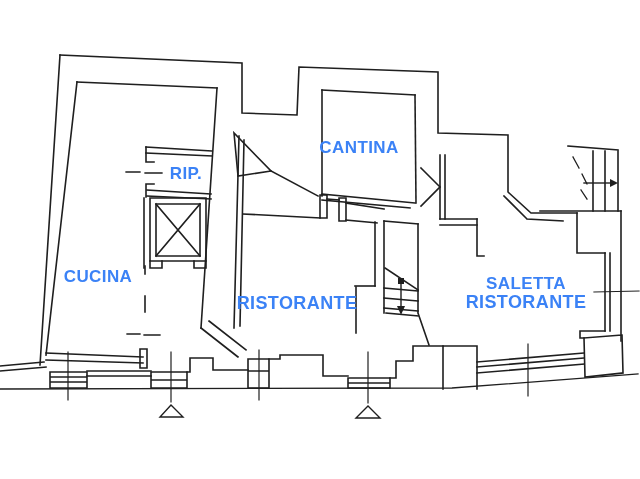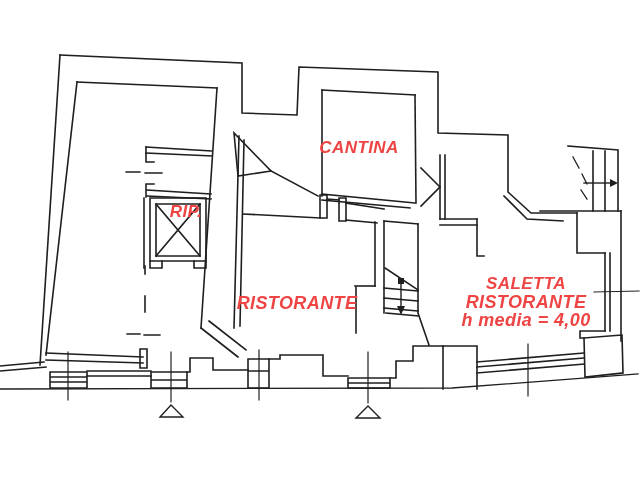--- a/index.html
+++ b/index.html
@@ -7,27 +7,26 @@
     position:relative;
     width:640px;height:479px;
     background:#ffffff;
     overflow:hidden;
     font-family:"Liberation Sans","DejaVu Sans",sans-serif;
   }
   #plan-svg{position:absolute;left:0;top:0;}
   .room-label{
     position:absolute;
     transform:translate(-50%,-50%);
-    color:#ef4444;
+    color:#3b82f6;
     font-weight:700;
     white-space:nowrap;
     letter-spacing:0.4px;
     line-height:18px;
     text-align:center;
-    font-style:italic;
   }
   .lbl-18{font-size:18px;}
   .lbl-17{font-size:17px;}
   .multi{transform:translate(-50%,0);}
 </style>
 </head>
 <body>
 
 <div id="plan-page">
 
@@ -159,28 +158,28 @@
       <path d="M160,417 L183,417 L171,405 Z"></path>
       <path d="M356,418 L380,418 L368,406 Z"></path>
     </g>
 
     <g stroke-width="1.3">
       <path d="M126,172 L140,172 M145,173 L162,173"></path>
       <path d="M127,334 L140,334 M144,335 L160,335"></path>
     </g>
   </svg>
 
+  <div class="room-label lbl-17" style="left:98px;top:277px;">CUCINA</div>
 
-  <div class="room-label lbl-17" style="left:186px;top:174px;margin-top:38px;">RIP.</div>
+  <div class="room-label lbl-17" style="left:186px;top:174px;">RIP.</div>
 
   <div class="room-label lbl-18" style="left:297px;top:303px;">RISTORANTE</div>
 
   <div class="room-label multi" style="left:359px;top:139px;">
     <div class="lbl-17">CANTINA</div>
   </div>
 
   <div class="room-label multi" style="left:526px;top:275px;">
     <div class="lbl-17">SALETTA</div>
     <div class="lbl-18">RISTORANTE</div>
-    <div class="lbl-18">h media = 4,00</div>
   </div>
 
 </div>
 
 </body></html>

